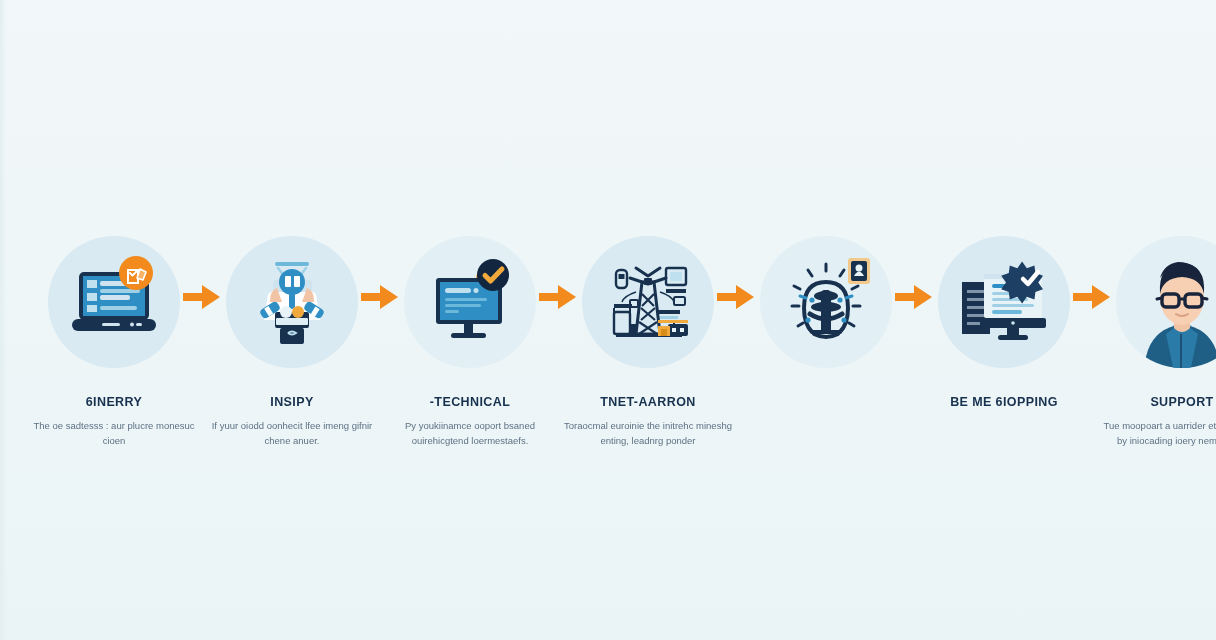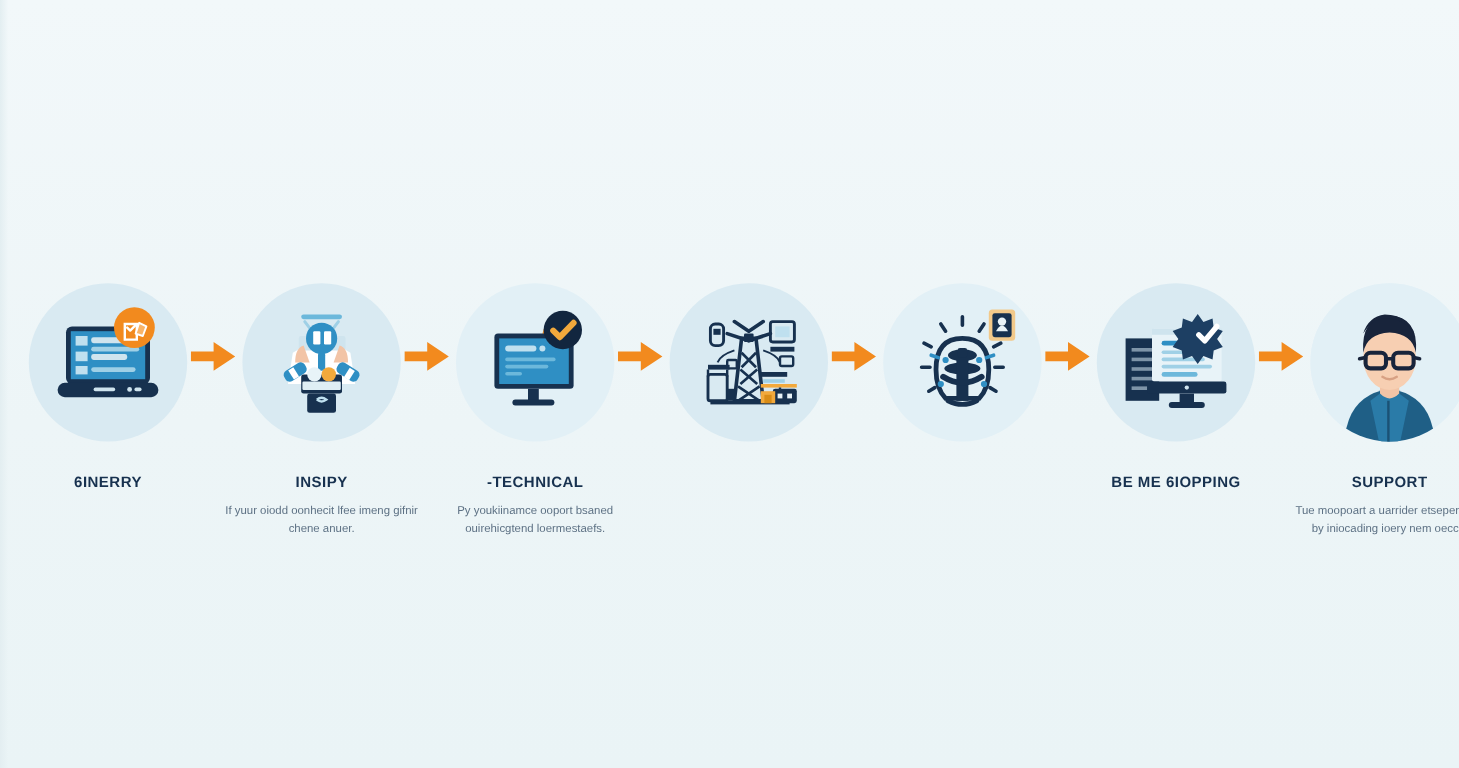--- a/index.html
+++ b/index.html
@@ -26,21 +26,21 @@
     content: "";
     position: absolute;
     left: 0; top: 0;
     width: 7px; height: 100%;
     background: linear-gradient(90deg, #e3eef1 0%, rgba(239,246,248,0) 100%);
     pointer-events: none;
   }
 
   .flow {
     position: absolute;
-    left: 24px;
+    left: 48px;
     top: 236px;
     width: 1140px;
     display: flex;
     align-items: flex-start;
     justify-content: space-between;
   }
 
   .step {
     width: 132px;
     display: flex;
@@ -123,20 +123,21 @@
             <rect x="74" y="73" width="6" height="3" rx="1.5" fill="#cfe4ee"></rect>
             <circle cx="74" cy="23" r="17" fill="#f28a1e"></circle>
             <path d="M66 20 h10 v13 h-10 z" fill="none" stroke="#ffffff" stroke-width="2"></path>
             <path d="M68 23 l2.5 2.5 L75 21" fill="none" stroke="#ffffff" stroke-width="2" stroke-linecap="round" stroke-linejoin="round"></path>
             <path d="M78 19 l6 3 -3 8 -6 -2 z" fill="#f9b468" stroke="#ffffff" stroke-width="1.6" stroke-linejoin="round"></path>
           </svg>
         </span>
       </div>
       <div class="labels">
         <div class="step-title">6INERRY</div>
+        <div class="step-desc">The oe sadtesss : aur plucre monesuc cioen</div>
       </div>
     </div>
 
     <div class="arrow">
       <svg width="40" height="30" viewBox="0 0 40 30">
         <path d="M0 11 h19 V3 l18 12 -18 12 v-8 H0 z" fill="#f28a1e"></path>
       </svg>
     </div>
 
     <div class="step">
@@ -237,20 +238,24 @@
             <rect x="62" y="70" width="30" height="3" fill="#f2a93c"></rect>
             <path d="M78 73 v6 h-4" stroke="#17314f" stroke-width="2" fill="none"></path>
             <rect x="72" y="74" width="20" height="12" rx="2" fill="#17314f"></rect>
             <rect x="76" y="78" width="4" height="4" fill="#e8f3f8"></rect>
             <rect x="84" y="78" width="4" height="4" fill="#e8f3f8"></rect>
             <rect x="62" y="76" width="12" height="10" fill="#f2a93c"></rect>
             <rect x="65" y="79" width="6" height="7" fill="#d98c16"></rect>
           </svg>
         </span>
       </div>
+      <div class="labels">
+        <div class="step-title">TNET-AARRON</div>
+        <div class="step-desc">Toraocmal euroinie the initrehc mineshg enting, leadnrg ponder</div>
+      </div>
     </div>
 
     <div class="arrow">
       <svg width="40" height="30" viewBox="0 0 40 30">
         <path d="M0 11 h19 V3 l18 12 -18 12 v-8 H0 z" fill="#f28a1e"></path>
       </svg>
     </div>
 
     <div class="step">
       <div class="circle paler">

